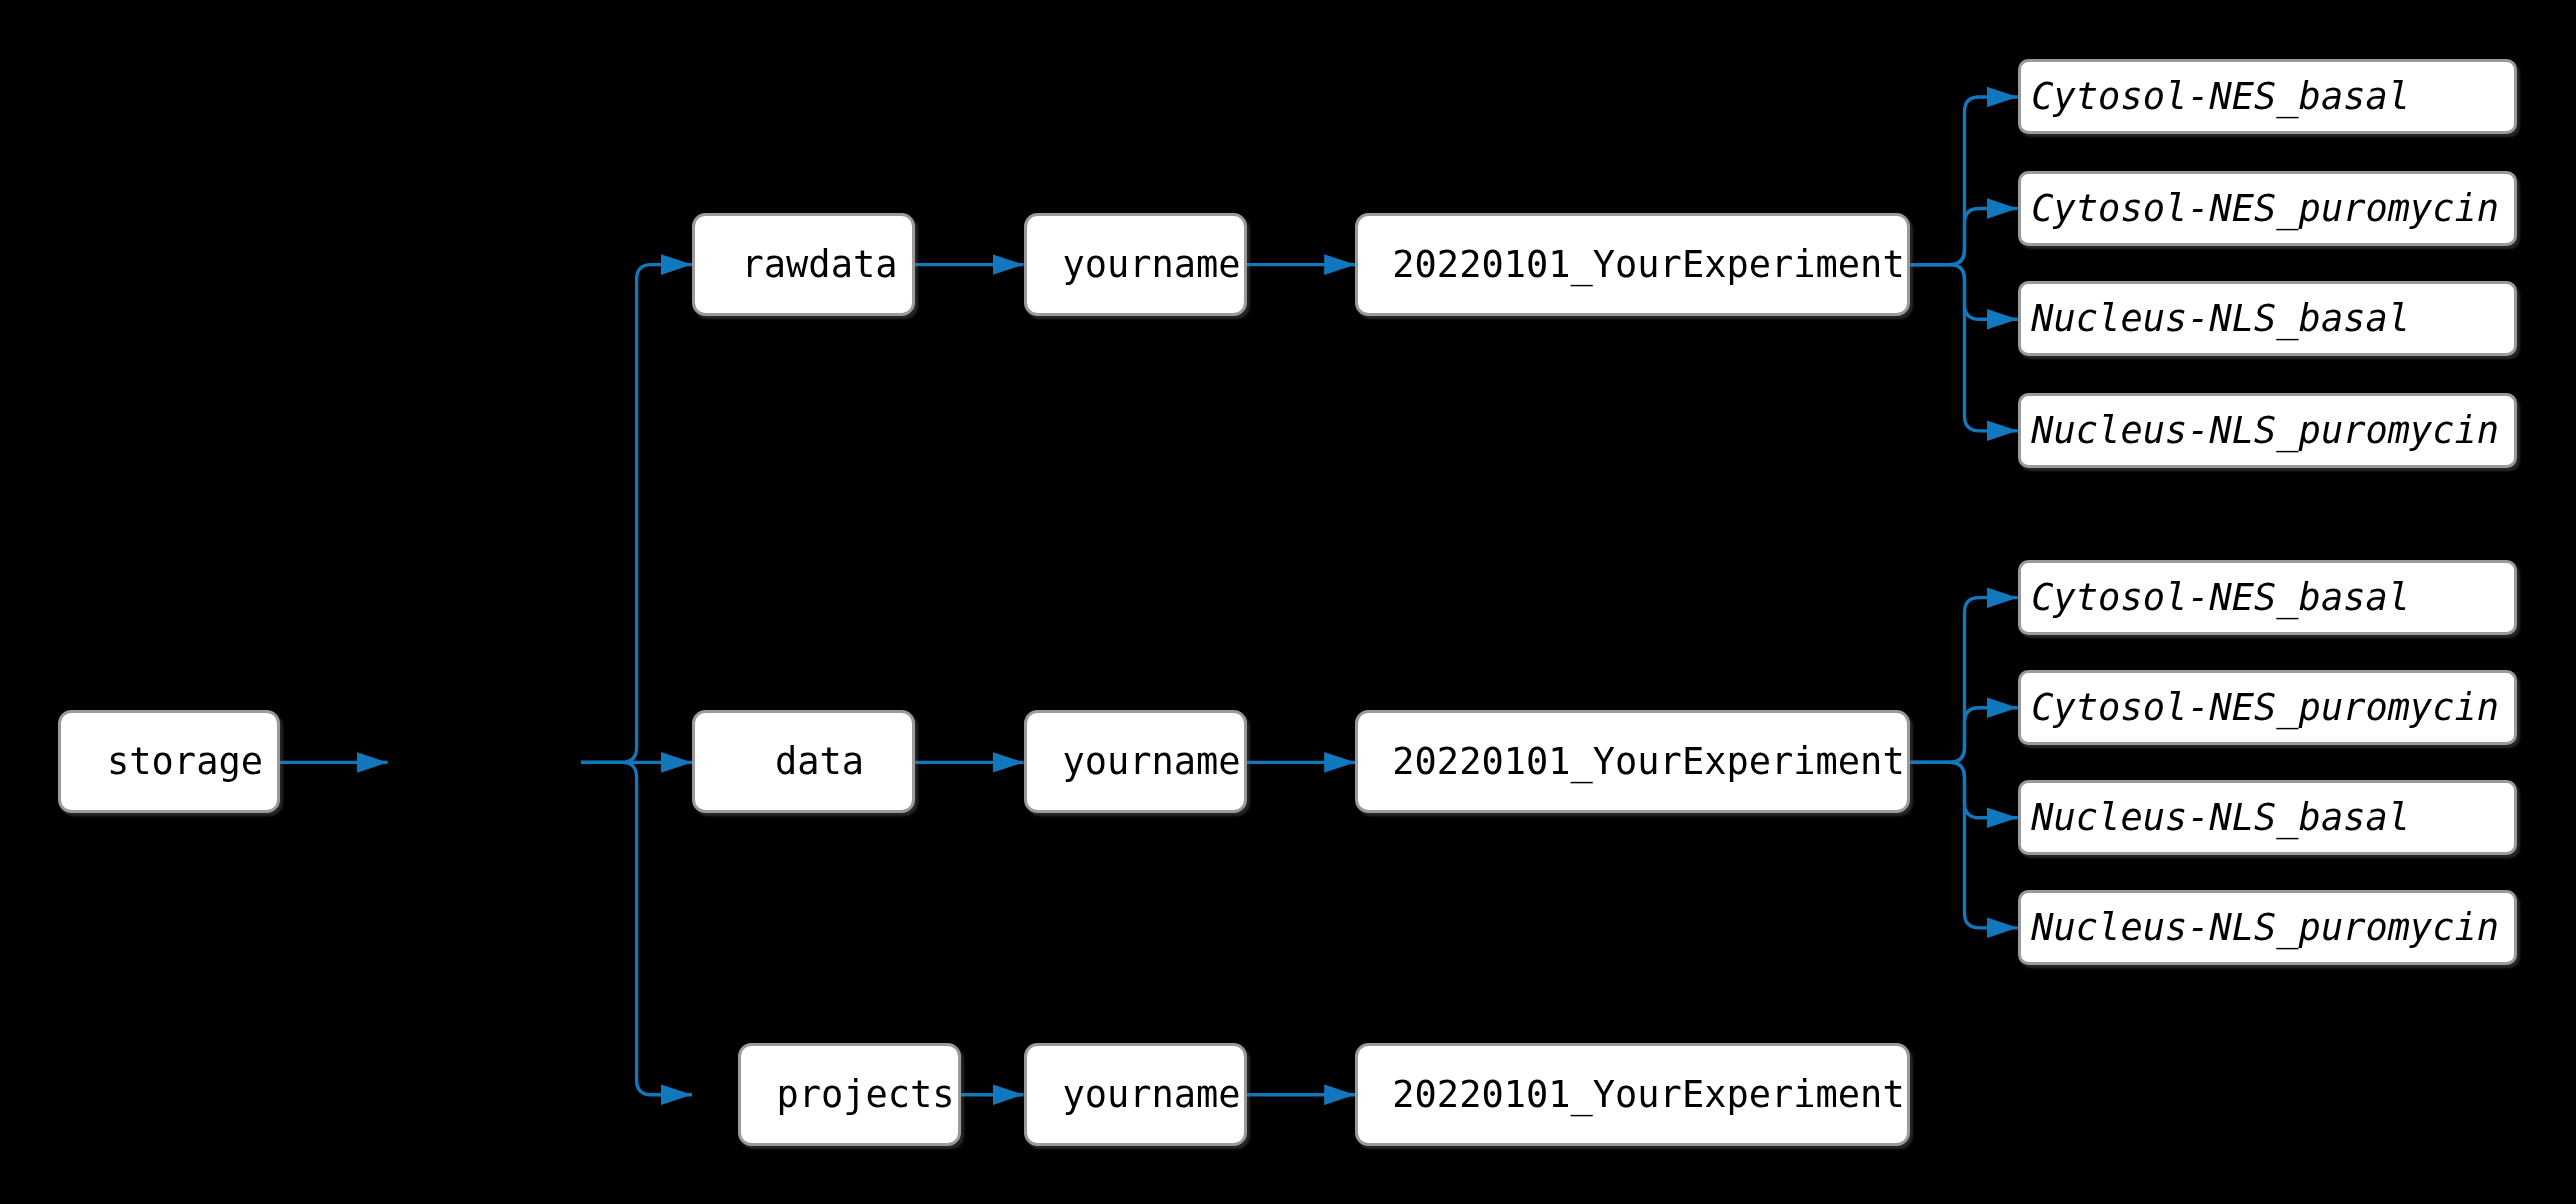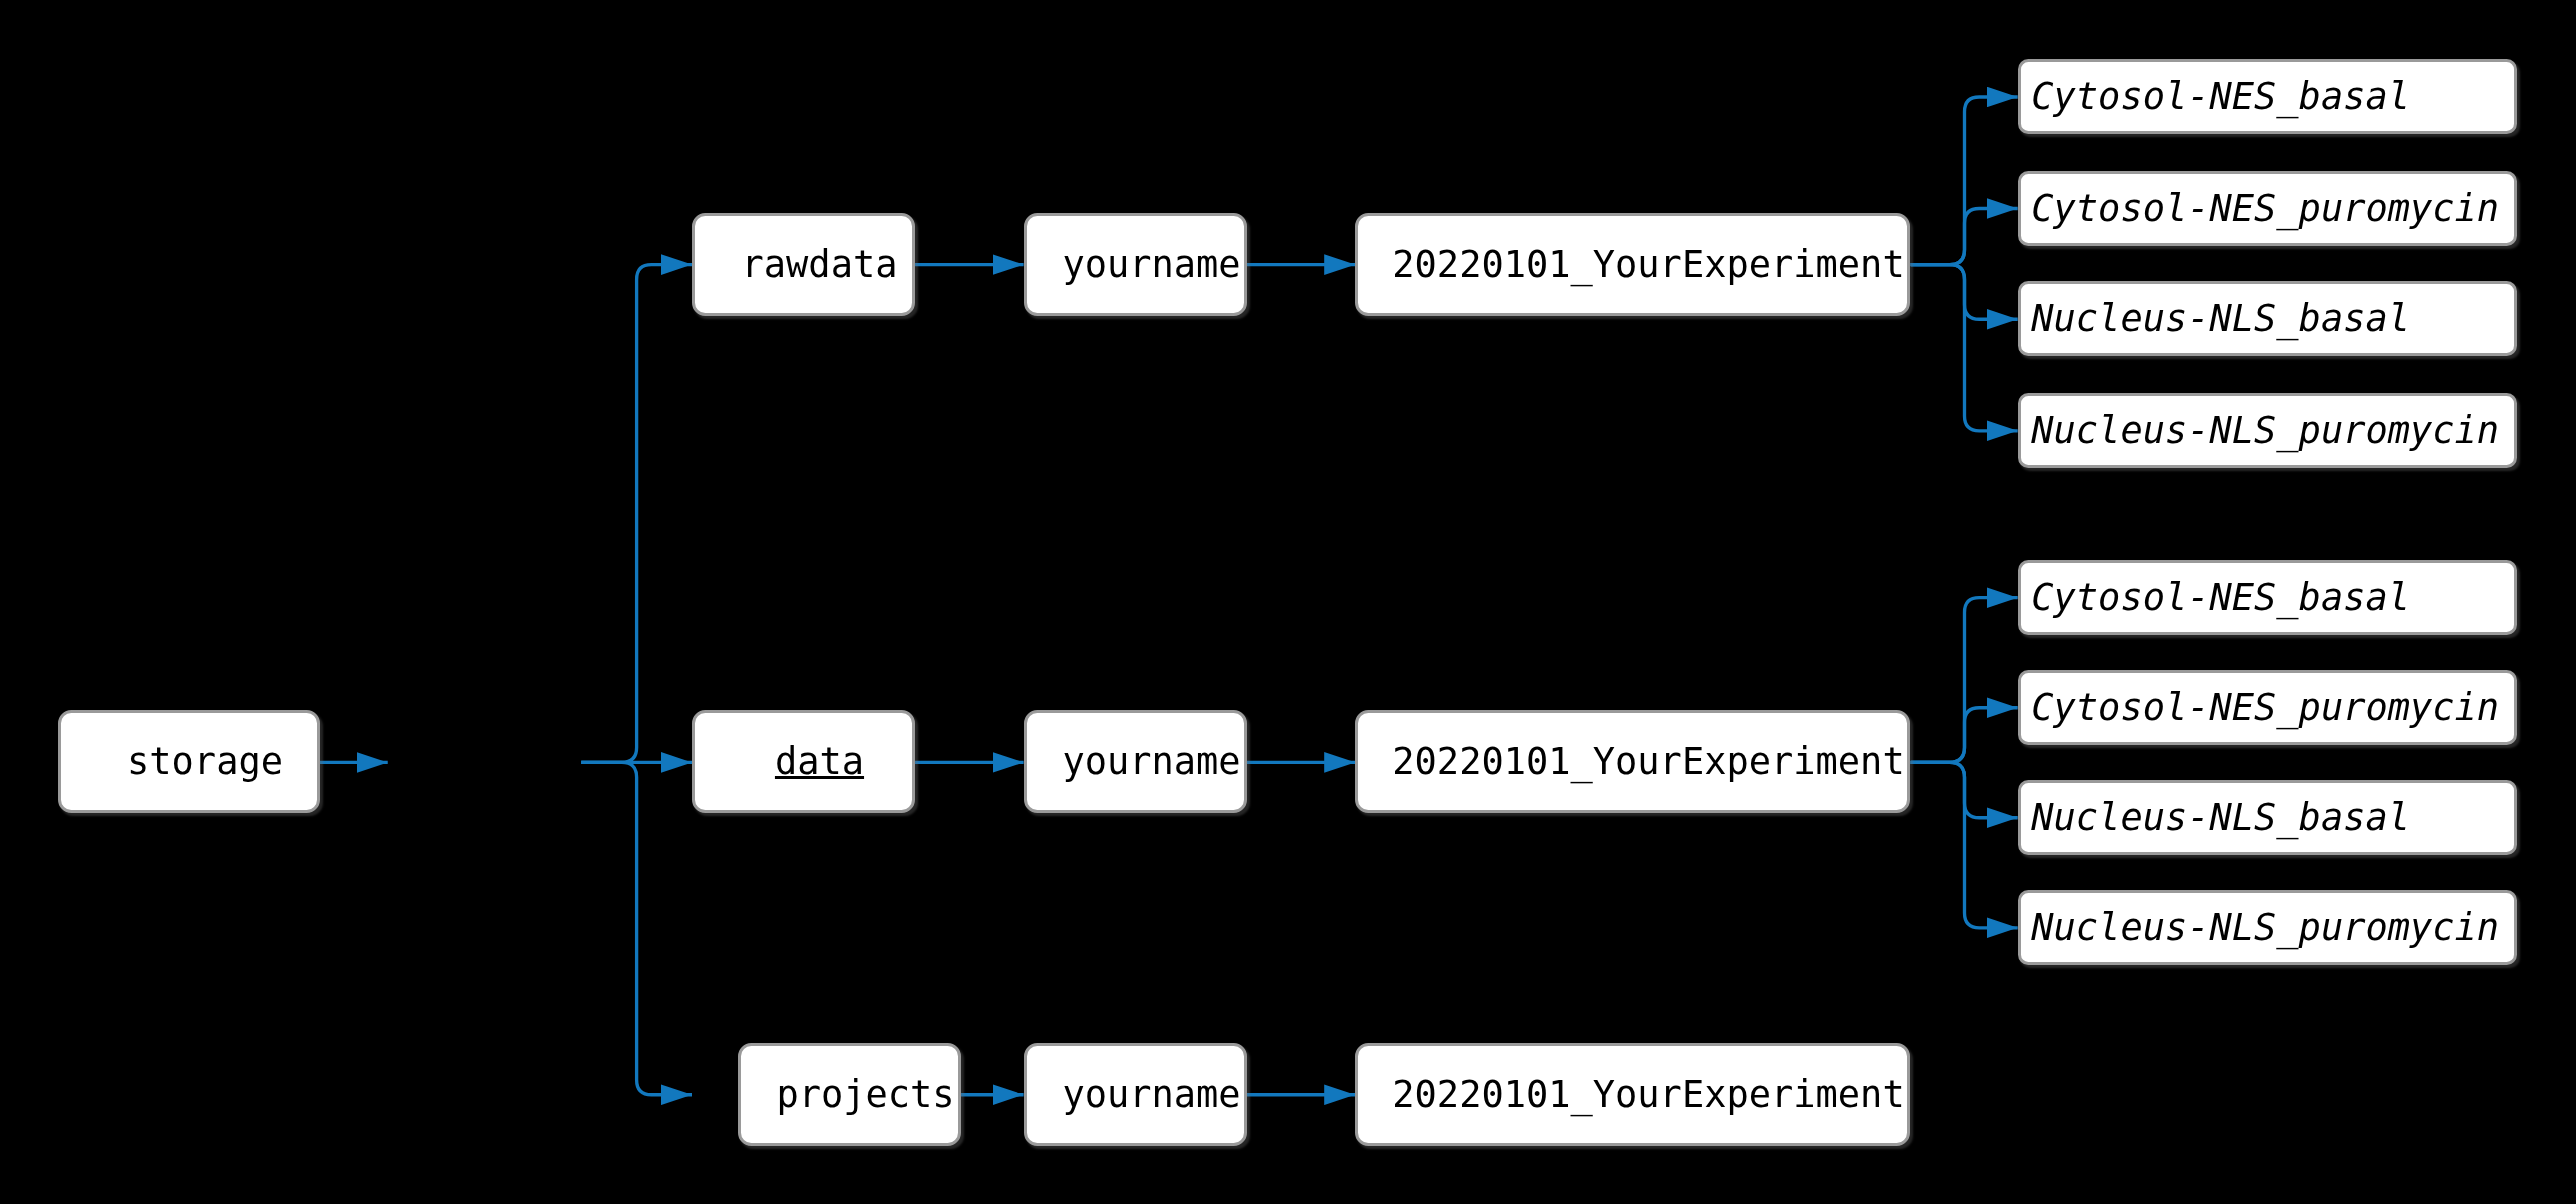--- a/index.html
+++ b/index.html
@@ -86,24 +86,24 @@
 
     <path class="edge" marker-end="url(#ah)" d="M2587 1032 H2640 Q2660 1032 2660 1012 V829 Q2660 809 2680 809 H2732"></path>
     <path class="edge" marker-end="url(#ah)" d="M2587 1032 H2640 Q2660 1032 2660 1012 V978 Q2660 958 2680 958 H2732"></path>
     <path class="edge" marker-end="url(#ah)" d="M2587 1032 H2640 Q2660 1032 2660 1052 V1087 Q2660 1107 2680 1107 H2732"></path>
     <path class="edge" marker-end="url(#ah)" d="M2587 1032 H2640 Q2660 1032 2660 1052 V1236 Q2660 1256 2680 1256 H2732"></path>
 
     <path class="edge" marker-end="url(#ah)" d="M1239 1482 H1386"></path>
     <path class="edge" marker-end="url(#ah)" d="M1688 1482 H1835"></path>
   </svg>
 
-  <div class="node" style="left:58px; top:710px; width:262px; height:103px;">storage</div>
+  <div class="node" style="left:58px; top:710px; width:222px; height:103px;">storage</div>
 
   <div class="node" style="left:692px; top:213px; width:223px; height:103px;">rawdata</div>
-  <div class="node" style="left:692px; top:710px; width:223px; height:103px;text-decoration:underline;">data</div>
+  <div class="node" style="left:692px; top:710px; width:223px; height:103px;">data</div>
   <div class="node" style="left:692px; top:1043px; width:223px; height:103px;margin-left:46px;">projects</div>
 
   <div class="node" style="left:1024px; top:213px; width:223px; height:103px;">yourname</div>
   <div class="node" style="left:1024px; top:710px; width:223px; height:103px;">yourname</div>
   <div class="node" style="left:1024px; top:1043px; width:223px; height:103px;">yourname</div>
 
   <div class="node" style="left:1355px; top:213px; width:555px; height:103px;">20220101_YourExperiment</div>
   <div class="node" style="left:1355px; top:710px; width:555px; height:103px;">20220101_YourExperiment</div>
   <div class="node" style="left:1355px; top:1043px; width:555px; height:103px;">20220101_YourExperiment</div>
 

